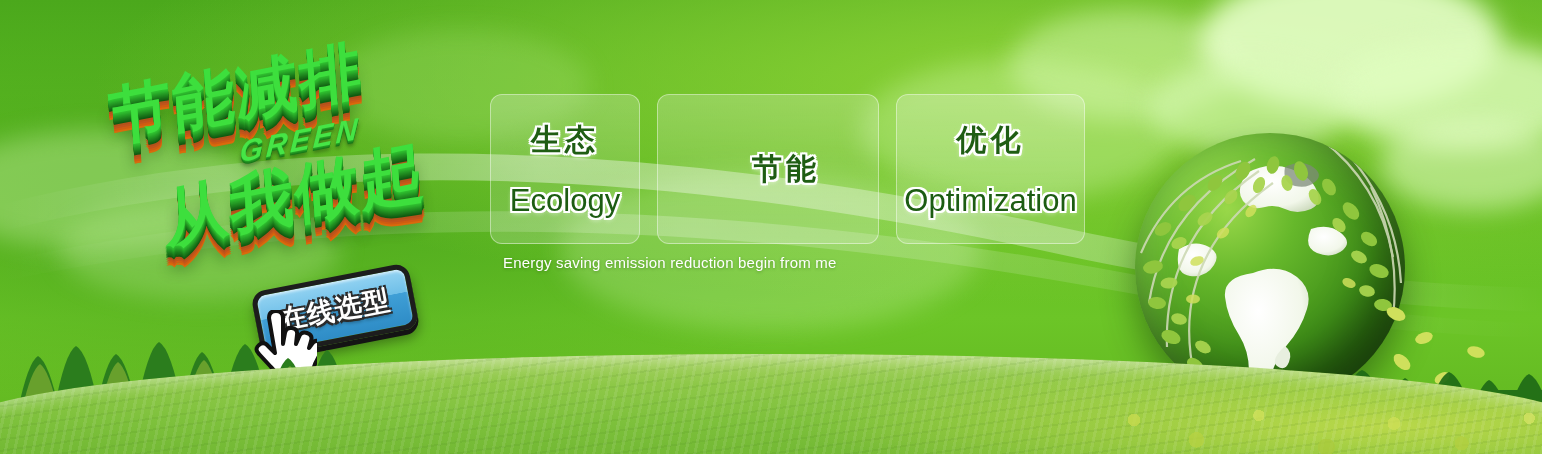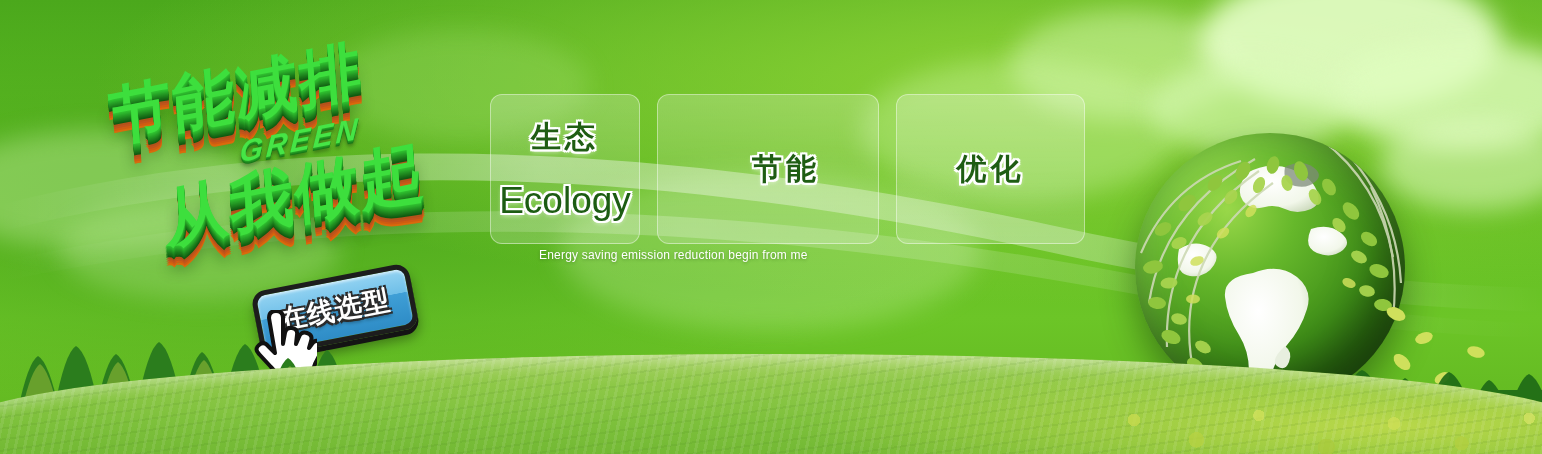--- a/index.html
+++ b/index.html
@@ -129,31 +129,30 @@
     cursor:pointer;
   }
   .card.wide{ width:222px;padding-left:36px; }
   .card.mid{ width:189px; }
   .cn{
     font-size:30px; font-weight:bold; color:#1f5d13; letter-spacing:4px; white-space:nowrap;
     text-shadow:-2px -2px 0 #fff, 2px -2px 0 #fff, -2px 2px 0 #fff, 2px 2px 0 #fff,
                  0 -2px 0 #fff, 0 2px 0 #fff, -2px 0 0 #fff, 2px 0 0 #fff, 0 2px 5px rgba(255,255,255,.9);
   }
   .en{
-    font-size:37px; color:#1c5c12; white-space:nowrap;
+    font-size:31px; color:#1c5c12; white-space:nowrap;
     text-shadow:-2px -2px 0 #fff, 2px -2px 0 #fff, -2px 2px 0 #fff, 2px 2px 0 #fff,
                  0 -2px 0 #fff, 0 2px 0 #fff, -2px 0 0 #fff, 2px 0 0 #fff, 0 2px 5px rgba(255,255,255,.85);
   }
 
   .tagline{
-    position:absolute; left:503px; top:248px;
-    font-size:12px; color:#ffffff; letter-spacing:.2px;
+    position:absolute; left:503px; top:254px;
+    font-size:15px; color:#ffffff; letter-spacing:.2px;
     text-shadow:0 1px 3px rgba(40,90,15,.45);
     white-space:nowrap;
-    margin-left:36px;
   }
 
   
   .globe{ position:absolute; left:1135px; top:133px; width:270px; height:270px; }
   .globe-sphere{
     position:absolute; inset:0; border-radius:50%;
     background:
       radial-gradient(circle at 34% 28%, #9ad84a 0%, #66b82b 26%, #3f8f18 58%, #1f5c0c 86%, #123c06 100%);
     box-shadow:0 18px 34px rgba(15,50,5,.45), inset -18px -22px 50px rgba(0,0,0,.45),
                inset 14px 14px 40px rgba(200,255,140,.25);
@@ -219,20 +218,21 @@
   <div class="cards">
     <div class="card">
       <div class="cn">生态</div>
       <div class="en">Ecology</div>
     </div>
     <div class="card wide">
       <div class="cn">节能</div>
     </div>
     <div class="card mid">
       <div class="cn">优化</div>
+      <div class="en">Optimization</div>
     </div>
   </div>
 
   <div class="tagline">Energy saving emission reduction begin from me</div>
 
   <div class="globe">
     <div class="globe-shadow"></div>
     <div class="globe-sphere">
       <svg viewBox="0 0 270 270" width="270" height="270">
         <defs>

